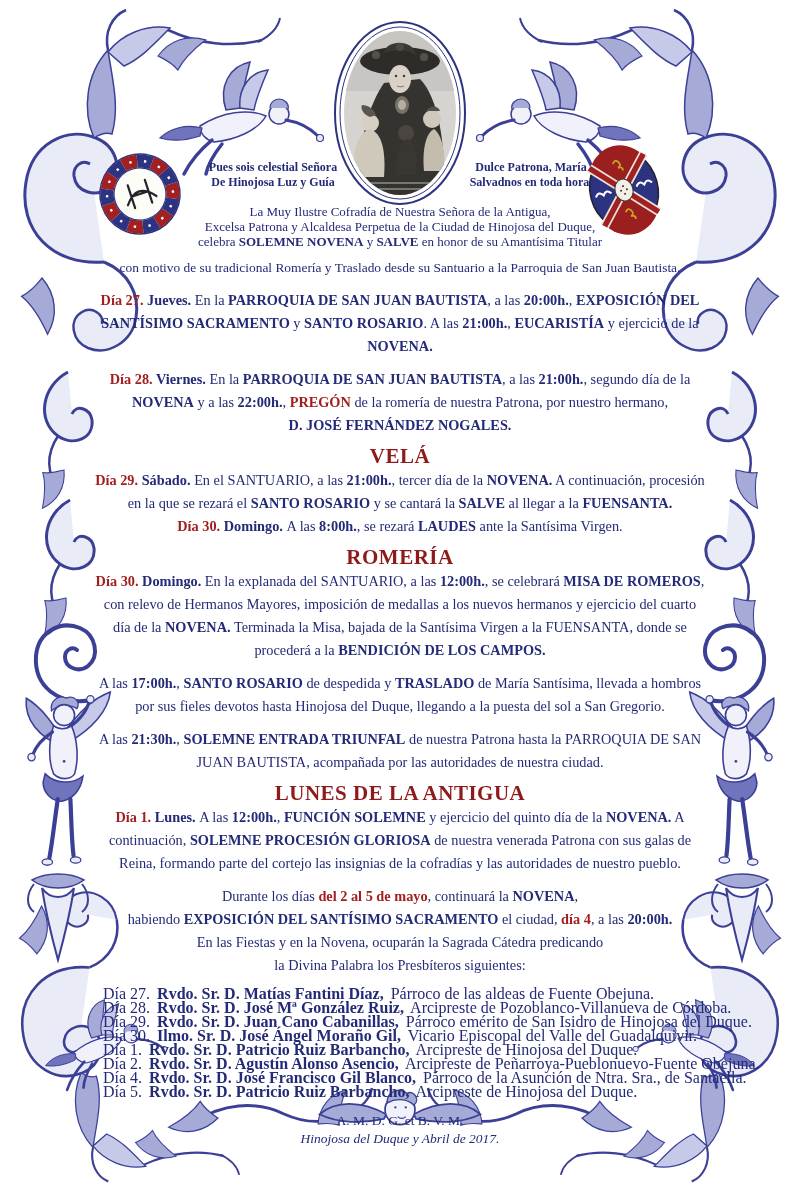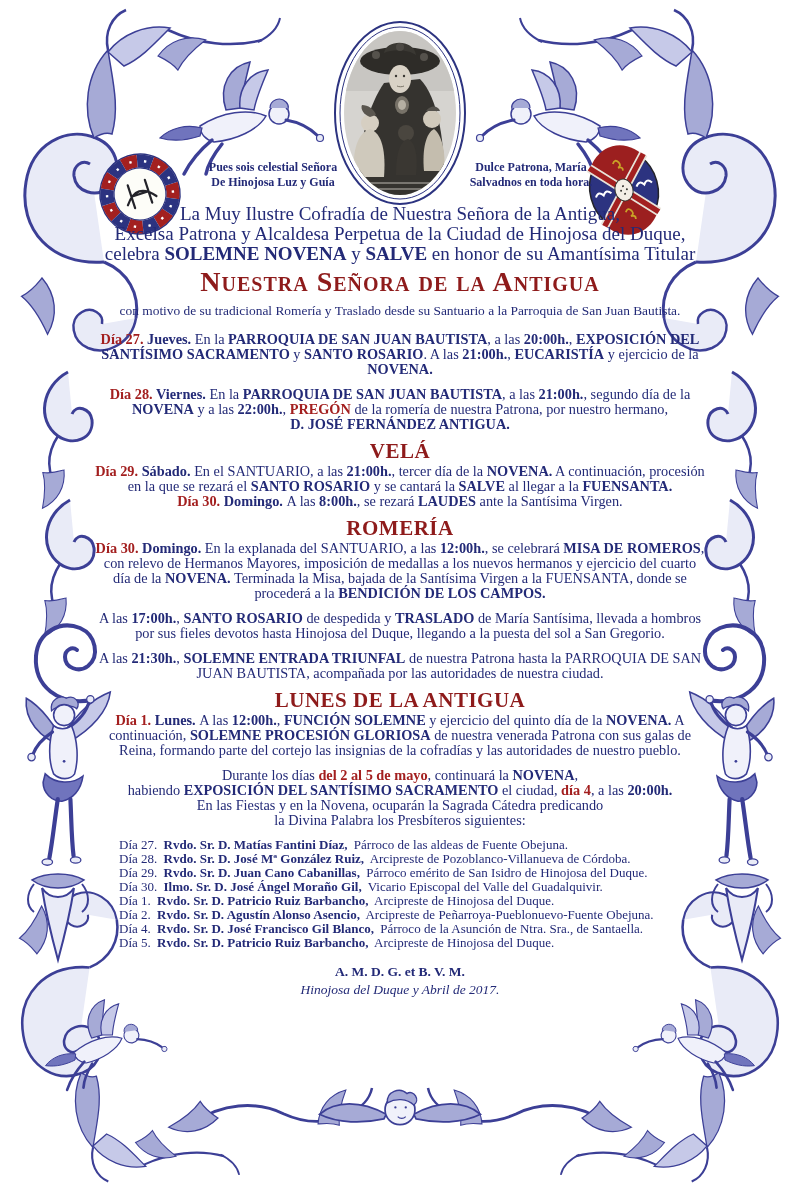--- a/index.html
+++ b/index.html
@@ -27,45 +27,45 @@
     position:absolute;top:160px;width:170px;text-align:center;
     font-size:12px;line-height:15px;font-weight:bold;color:var(--ink);
     white-space:pre-line;
   }
   .verse-left{left:188px;}
   .verse-right{left:446px;}
   .content{
     position:absolute;left:95px;top:204px;width:610px;text-align:center;
   }
   .p{
-    font-size:14.3px;line-height:15px;margin:0 0 10px;
+    font-size:14.3px;line-height:23px;margin:0 0 10px;
     white-space:pre-line;
   }
-  .intro{font-size:19px;line-height:20px;margin-bottom:2px;}
+  .intro{font-size:13px;line-height:15px;margin-bottom:11px;}
   .title{
     font-size:28px;line-height:31px;margin:0 0 6px;
     font-weight:bold;font-variant:small-caps;letter-spacing:1px;
     color:var(--dred);
   }
   .subtitle{font-size:13.4px;line-height:16px;margin:0 0 13px;}
   .h{
     font-size:21px;line-height:19px;margin:2px 0 3px;
     font-weight:bold;color:var(--dred);letter-spacing:.5px;
   }
   .seg-n{}
   .seg-b{font-weight:bold;text-align:right;}
   .seg-r{font-weight:bold;color:var(--red);}
   .clergy{
-    text-align:left;font-size:13px;line-height:14px;
-    margin:6px 16px 14px;padding-left:8px;
+    text-align:left;font-size:16px;line-height:14px;
+    margin:6px 0 14px;padding-left:8px;
   }
   .clergy-row{white-space:nowrap;}
   .c-day{margin-right:3px;}
   .c-name{font-weight:bold;margin-right:3px;}
-  .footer1{font-weight:bold;font-size:13.5px;margin:8px 0 2px;}
+  .footer1{font-weight:normal;font-size:13.5px;margin:8px 0 2px;}
   .footer2{font-size:13.5px;margin:0;font-style:italic;}
 </style>
 </head>
 <body>
 
 <div class="page">
 
   <svg class="frame" viewBox="0 0 800 1183" aria-hidden="true">
     <defs>
       <g id="lf">
@@ -272,26 +272,25 @@
 
   <div class="verse verse-left">Pues sois celestial Señora
 De Hinojosa Luz y Guía</div>
   <div class="verse verse-right">Dulce Patrona, María
 Salvadnos en toda hora.</div>
 
   <div class="content">
     <p class="p intro"><span class="seg-n">La Muy Ilustre Cofradía de Nuestra Señora de la Antigua,
 Excelsa Patrona y Alcaldesa Perpetua de la Ciudad de Hinojosa del Duque,
 celebra </span><span class="seg-b">SOLEMNE NOVENA</span><span class="seg-n"> y </span><span class="seg-b">SALVE</span><span class="seg-n"> en honor de su Amantísima Titular</span></p>
-    <h1 class="title">Nuestra Señora de la Antigua</h1>
     <p class="subtitle">con motivo de su tradicional Romería y Traslado desde su Santuario a la Parroquia de San Juan Bautista.</p>
 
     <p class="p"><span class="seg-r">Día 27. </span><span class="seg-b">Jueves. </span><span class="seg-n">En la </span><span class="seg-b">PARROQUIA DE SAN JUAN BAUTISTA</span><span class="seg-n">, a las </span><span class="seg-b">20:00h.</span><span class="seg-n">, </span><span class="seg-b">EXPOSICIÓN DEL SANTÍSIMO SACRAMENTO</span><span class="seg-n"> y </span><span class="seg-b">SANTO ROSARIO</span><span class="seg-n">. A las </span><span class="seg-b">21:00h.</span><span class="seg-n">, </span><span class="seg-b">EUCARISTÍA</span><span class="seg-n"> y ejercicio de la </span><span class="seg-b">NOVENA.</span></p>
     <p class="p"><span class="seg-r">Día 28. </span><span class="seg-b">Viernes. </span><span class="seg-n">En la </span><span class="seg-b">PARROQUIA DE SAN JUAN BAUTISTA</span><span class="seg-n">, a las </span><span class="seg-b">21:00h.</span><span class="seg-n">, segundo día de la </span><span class="seg-b">NOVENA</span><span class="seg-n"> y a las </span><span class="seg-b">22:00h.</span><span class="seg-n">, </span><span class="seg-r">PREGÓN</span><span class="seg-n"> de la romería de nuestra Patrona, por nuestro hermano,
-</span><span class="seg-b">D. JOSÉ FERNÁNDEZ ANTIGUA.</span></p>
+</span><span class="seg-b">D. JOSÉ FERNÁNDEZ NOGALES.</span></p>
 
     <h2 class="h">VELÁ</h2>
     <p class="p"><span class="seg-r">Día 29. </span><span class="seg-b">Sábado. </span><span class="seg-n">En el SANTUARIO, a las </span><span class="seg-b">21:00h.</span><span class="seg-n">, tercer día de la </span><span class="seg-b">NOVENA.</span><span class="seg-n"> A continuación, procesión en la que se rezará el </span><span class="seg-b">SANTO ROSARIO</span><span class="seg-n"> y se cantará la </span><span class="seg-b">SALVE</span><span class="seg-n"> al llegar a la </span><span class="seg-b">FUENSANTA.</span><span class="seg-n">
 </span><span class="seg-r">Día 30. </span><span class="seg-b">Domingo. </span><span class="seg-n">A las </span><span class="seg-b">8:00h.</span><span class="seg-n">, se rezará </span><span class="seg-b">LAUDES</span><span class="seg-n"> ante la Santísima Virgen.</span></p>
 
     <h2 class="h">ROMERÍA</h2>
     <p class="p"><span class="seg-r">Día 30. </span><span class="seg-b">Domingo. </span><span class="seg-n">En la explanada del SANTUARIO, a las </span><span class="seg-b">12:00h.</span><span class="seg-n">, se celebrará </span><span class="seg-b">MISA DE ROMEROS</span><span class="seg-n">, con relevo de Hermanos Mayores, imposición de medallas a los nuevos hermanos y ejercicio del cuarto día de la </span><span class="seg-b">NOVENA.</span><span class="seg-n"> Terminada la Misa, bajada de la Santísima Virgen a la FUENSANTA, donde se procederá a la </span><span class="seg-b">BENDICIÓN DE LOS CAMPOS.</span></p>
     <p class="p"><span class="seg-n">A las </span><span class="seg-b">17:00h.</span><span class="seg-n">, </span><span class="seg-b">SANTO ROSARIO</span><span class="seg-n"> de despedida y </span><span class="seg-b">TRASLADO</span><span class="seg-n"> de María Santísima, llevada a hombros por sus fieles devotos hasta Hinojosa del Duque, llegando a la puesta del sol a San Gregorio.</span></p>
     <p class="p"><span class="seg-n">A las </span><span class="seg-b">21:30h.</span><span class="seg-n">, </span><span class="seg-b">SOLEMNE ENTRADA TRIUNFAL</span><span class="seg-n"> de nuestra Patrona hasta la PARROQUIA DE SAN JUAN BAUTISTA, acompañada por las autoridades de nuestra ciudad.</span></p>
 

